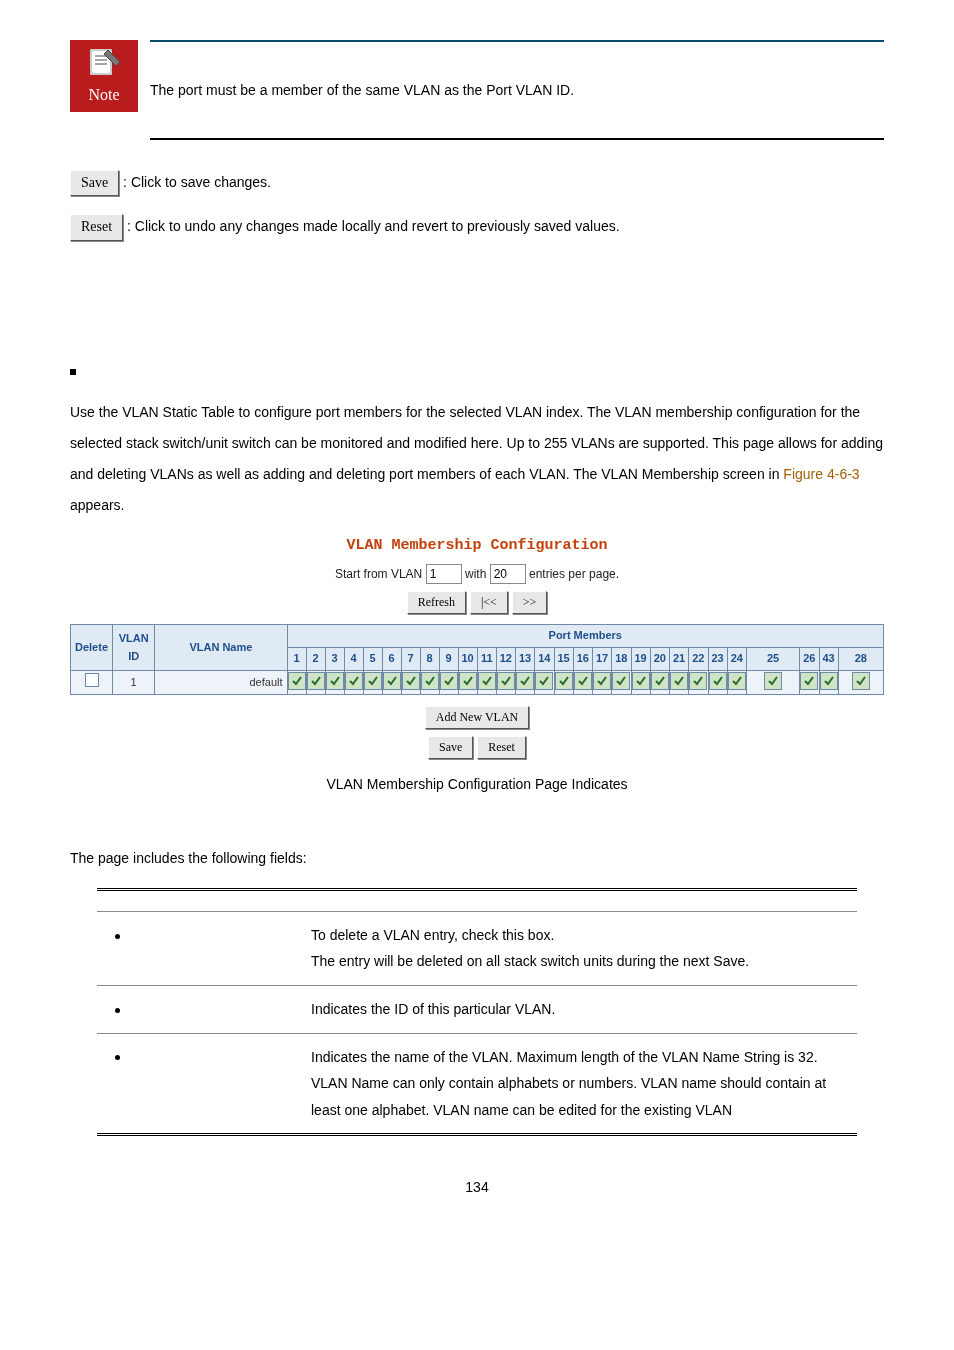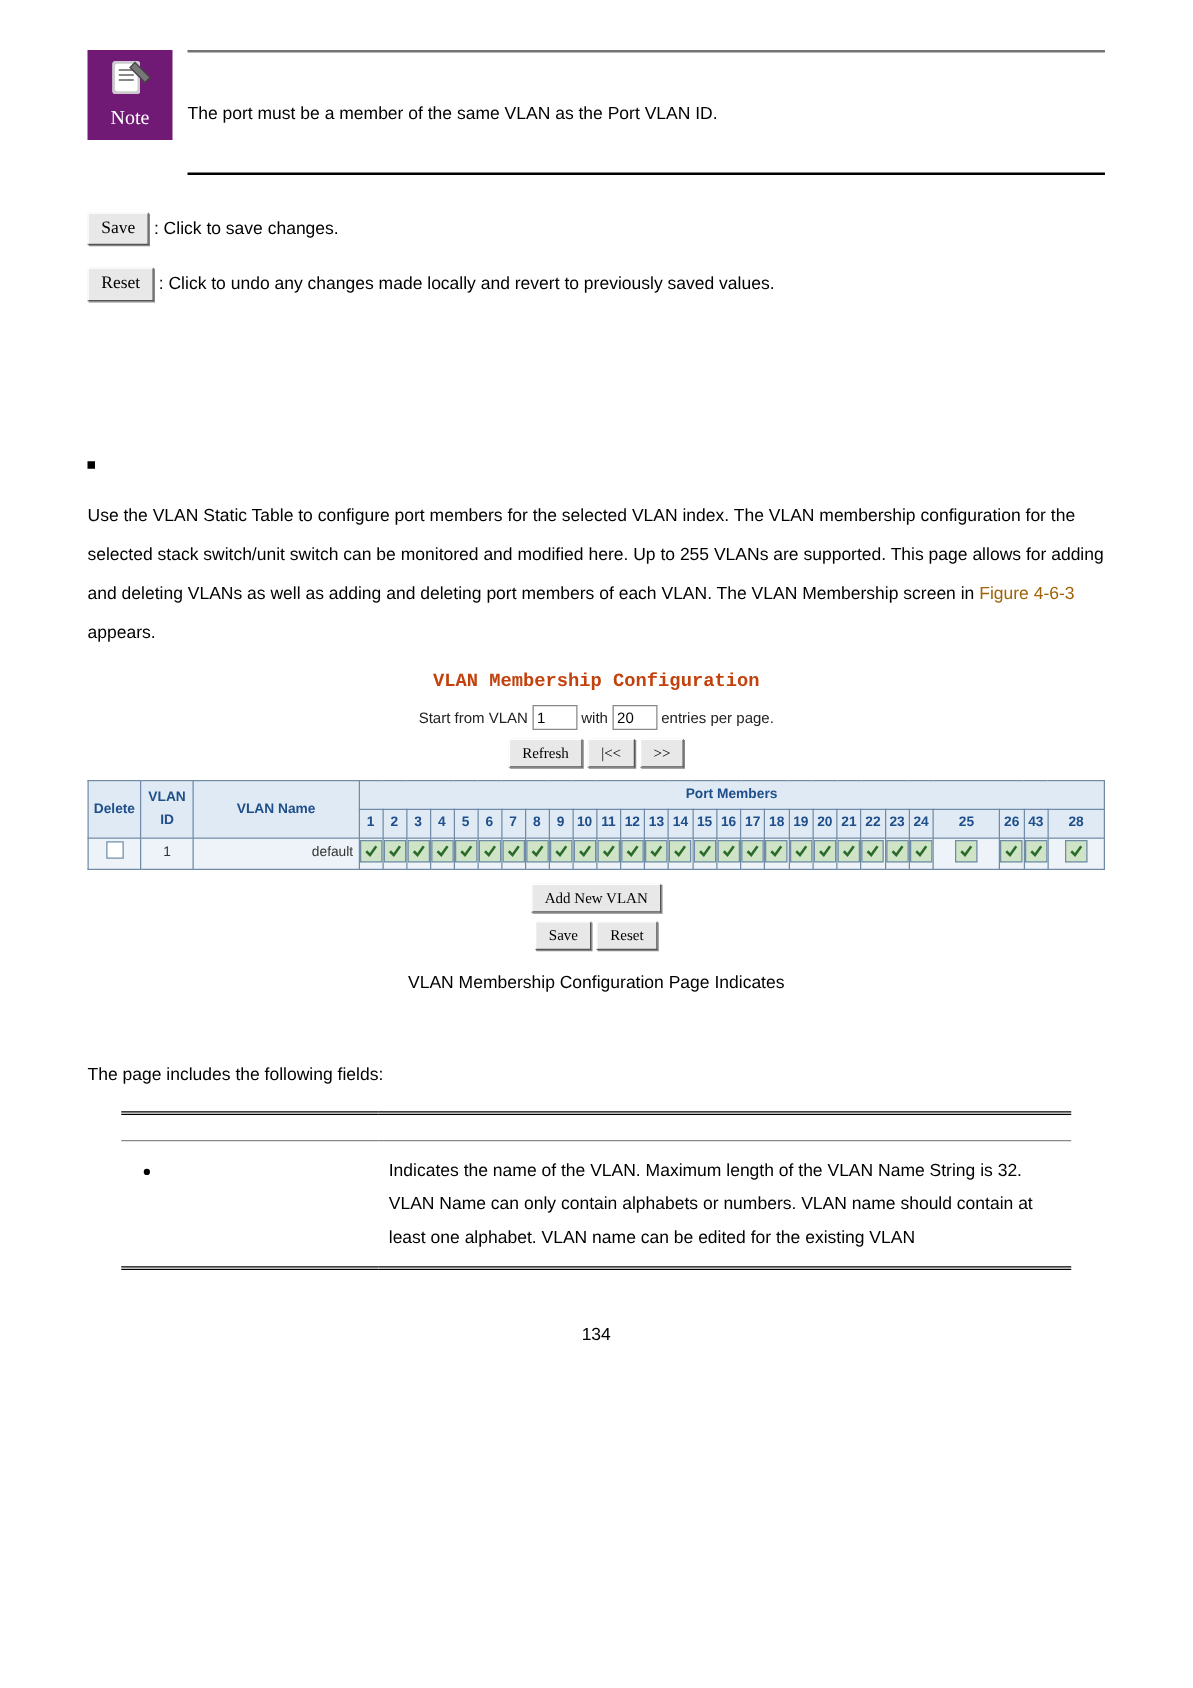--- a/index.html
+++ b/index.html
@@ -14,32 +14,32 @@
   }
   .note-block {
     display: flex;
     align-items: flex-start;
     margin-bottom: 30px;
   }
   .note-icon-block {
     width: 60px;
     text-align: center;
     color: #fff;
-    background: #701a75;
+    background: #b91c1c;
     padding: 6px 4px 4px 4px;
     margin-right: 12px;
     display: flex;
     flex-direction: column;
     align-items: center;
   }
   .note-icon-block svg { display:block; }
   .note-icon-block .note-label { font-size: 16px; font-family: Georgia, 'Times New Roman', serif; margin-top:2px;}
   .note-text-wrap {
     flex: 1;
-    border-top: 2px solid #737373;
+    border-top: 2px solid #0c4a6e;
     border-bottom: 2px solid #000;
     min-height: 76px;
     display: flex;
     align-items: center;
     padding: 10px 0;
   }
   .btn-3d {
     display: inline-block;
     font-family: Georgia, 'Times New Roman', serif;
     font-size: 14px;
@@ -400,18 +400,29 @@
 <div class="fields-intro">The page includes the following fields:</div>
 
 <table class="fields">
   <tbody>
       <tr>
     <td class="bullet-cell"></td>
     <td></td>
   </tr>
   <tr>
     <td class="bullet-cell"><span class="round-bullet"></span></td>
+    <td>
+      <div>To delete a VLAN entry, check this box.</div>
+      <div>The entry will be deleted on all stack switch units during the next Save.</div>
+    </td>
+  </tr>
+  <tr>
+    <td class="bullet-cell"><span class="round-bullet"></span></td>
+    <td>Indicates the ID of this particular VLAN.</td>
+  </tr>
+  <tr>
+    <td class="bullet-cell"><span class="round-bullet"></span></td>
     <td>Indicates the name of the VLAN. Maximum length of the VLAN Name String is 32. VLAN Name can only contain alphabets or numbers. VLAN name should contain at least one alphabet. VLAN name can be edited for the existing VLAN</td>
   </tr>
 </tbody>
   </table>
 
 <div class="pageno">134</div>
 
 </body></html>

